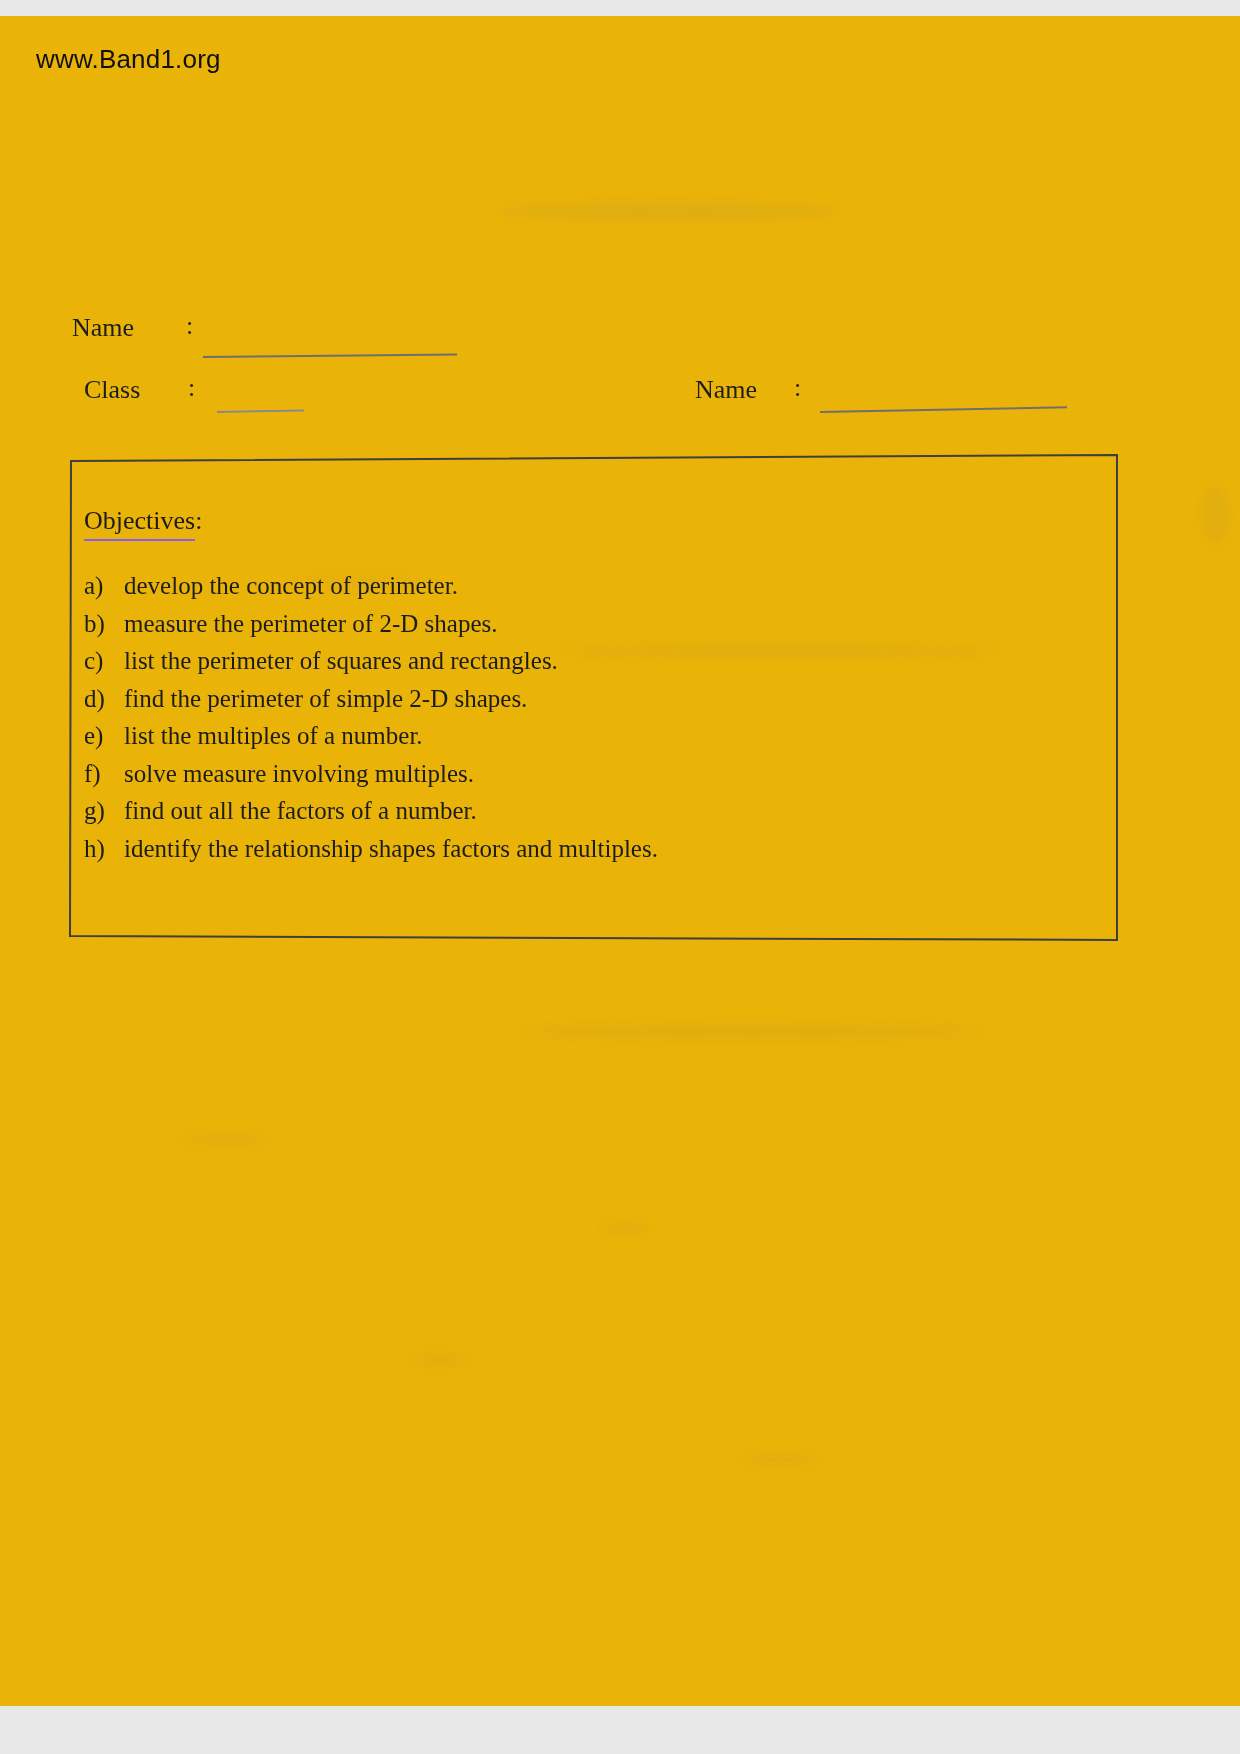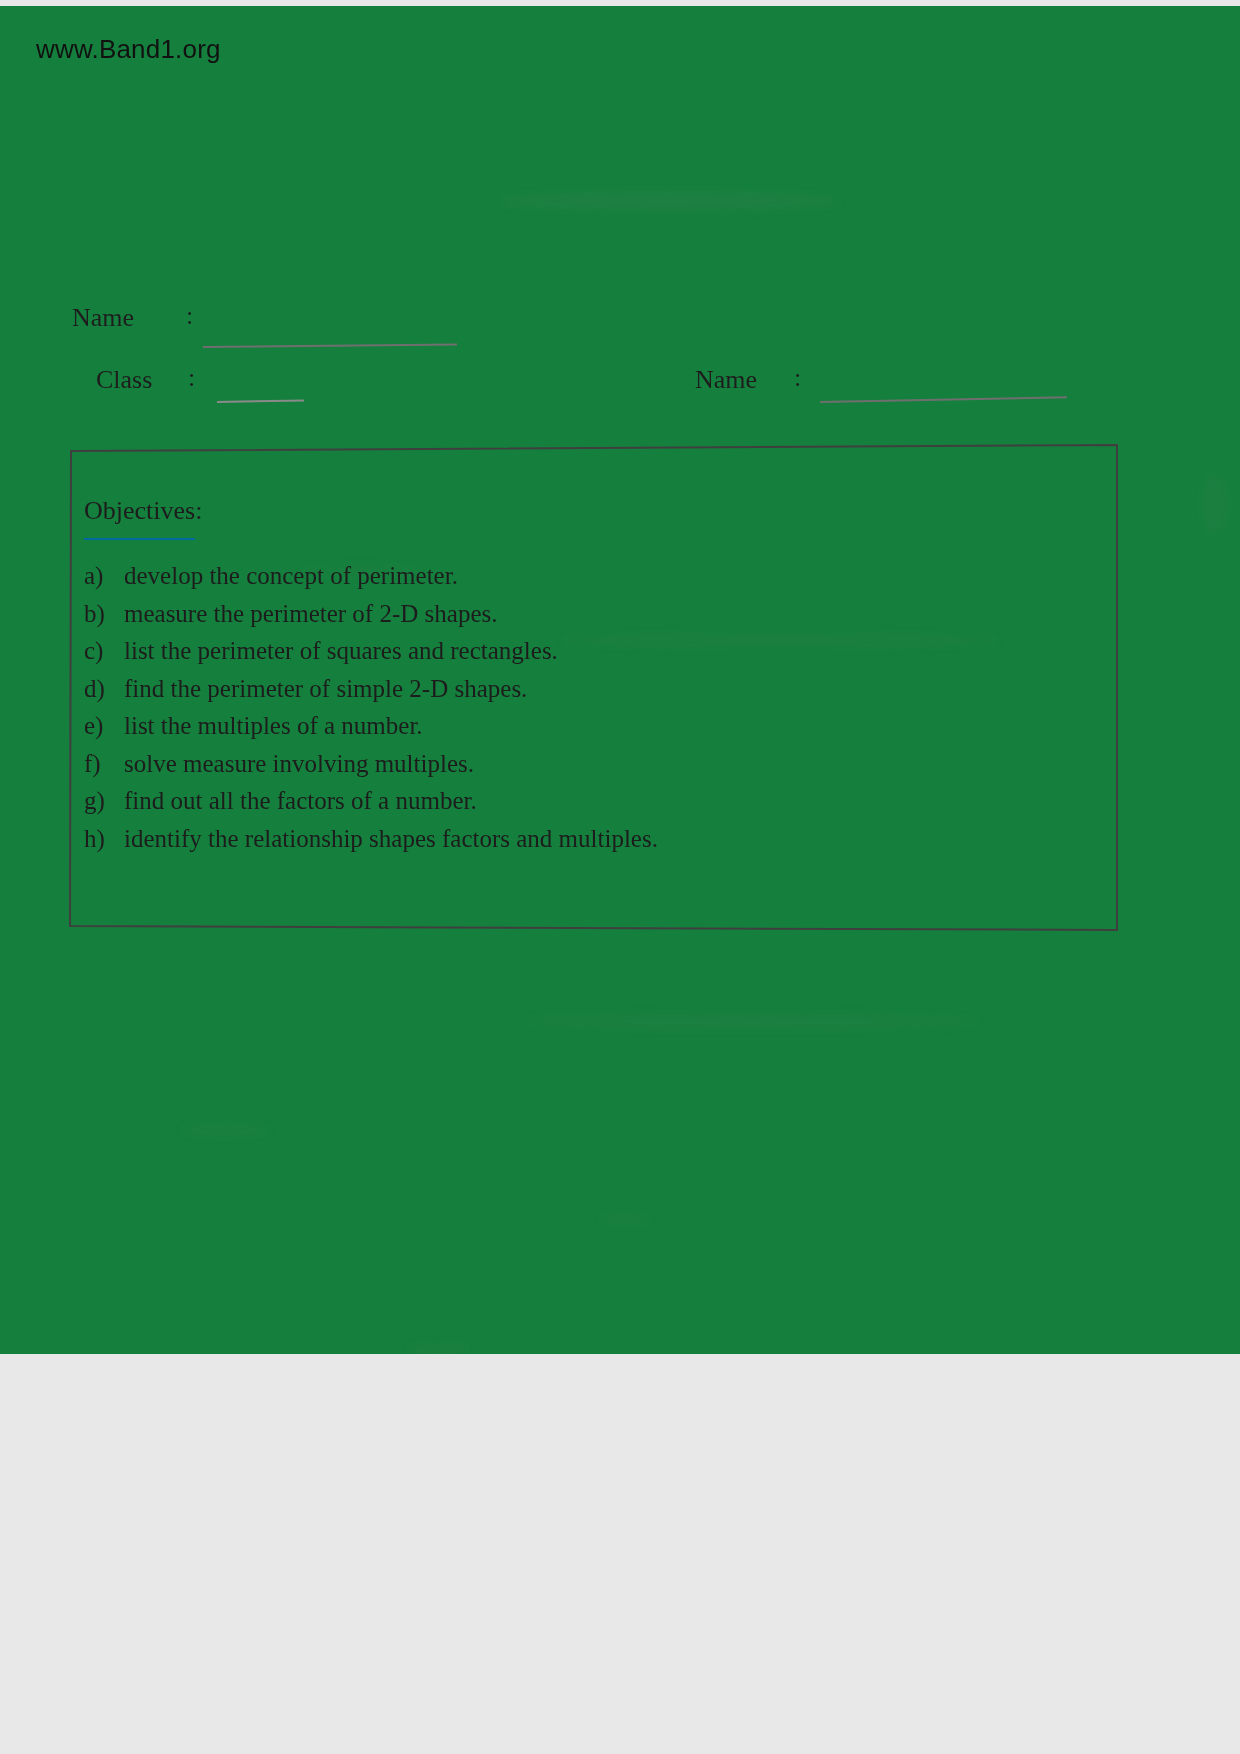--- a/index.html
+++ b/index.html
@@ -1,52 +1,52 @@
 <!DOCTYPE html>
 <html><head>
 <meta charset="utf-8">
 <style>
   html,body{margin:0;padding:0;background:#e8e8e8;}
   .page{
     position:relative;
-    width:1240px;height:1348px;
-    margin:6px auto;
-    background:#15803d;
+    width:1240px;height:1690px;
+    margin:16px auto;
+    background:#eab308;
     overflow:hidden;
     font-family:"Liberation Serif","DejaVu Serif",serif;
     color:#1c1c1c;
   }
   .abs{position:absolute;}
   .site-url{
     left:36px;top:28px;
     font-family:"Liberation Sans","DejaVu Sans",sans-serif;
     font-size:26px;color:#111;letter-spacing:0.2px;
   }
   .doc-title{
     left:358px;top:86px;
     font-size:29px;color:#1a1a1a;
     white-space:nowrap;
   }
   .field-label{font-size:26px;color:#1d1d1d;}
   .name-label{left:72px;top:297px;}
   .name-colon{left:186px;top:295px;}
-  .class-label{left:96px;top:359px;}
+  .class-label{left:84px;top:359px;}
   .class-colon{left:188px;top:357px;}
   .date-label{left:695px;top:359px;}
   .date-colon{left:794px;top:357px;}
   .fill-line{height:2px;background:#6f6f6f;transform-origin:left center;}
   .name-line{left:203px;top:340px;width:254px;transform:rotate(-0.55deg);}
   .class-line{left:217px;top:395px;width:87px;background:#8a8a8a;transform:rotate(-1deg);}
   .date-line{left:820px;top:395px;width:247px;transform:rotate(-1.1deg);}
   .box-svg{left:0;top:0;width:1240px;height:1754px;pointer-events:none;}
   .objectives{
     left:84px;top:490px;width:980px;
   }
   .obj-heading{font-size:26px;line-height:30px;}
-  .obj-heading .underlined{border-bottom:2px solid #0369a1;padding-bottom:13px;}
+  .obj-heading .underlined{border-bottom:2px solid #8b5cf6;padding-bottom:4px;}
   .obj-intro{font-size:25px;line-height:30px;margin-top:9px;}
   .obj-list{margin-top:31px;}
   .obj-item{display:flex;font-size:25px;line-height:37.5px;}
   .obj-marker{width:40px;flex:0 0 40px;}
   .obj-text{flex:1;}
   
   .smudge{position:absolute;background:rgba(120,120,120,0.09);filter:blur(5px);border-radius:50%;}
   .s1{left:500px;top:186px;width:340px;height:18px;}
   .s2{left:560px;top:628px;width:440px;height:13px;background:rgba(120,120,120,0.07);}
   .s3{left:520px;top:1008px;width:460px;height:15px;background:rgba(120,120,120,0.07);}

